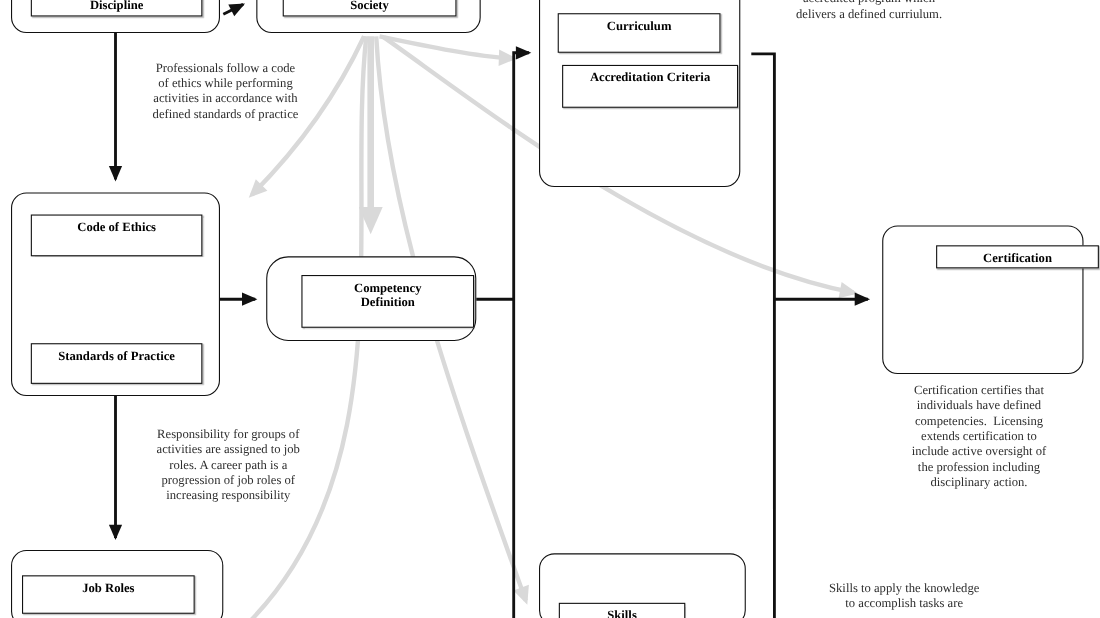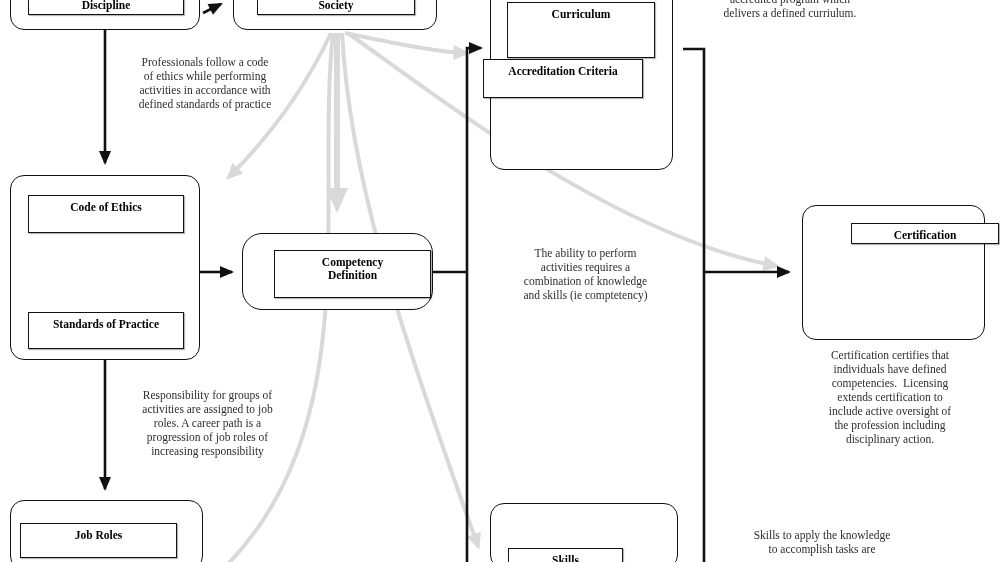--- a/index.html
+++ b/index.html
@@ -74,40 +74,36 @@
   <div class="rcontainer" style="left:233px;top:-45px;width:204px;height:75px"></div>
   <div class="rcontainer" style="left:490px;top:-18px;width:183px;height:188px"></div>
   <div class="rcontainer" style="left:10px;top:175px;width:190px;height:185px"></div>
   <div class="rcontainer big-radius" style="left:242px;top:233px;width:191px;height:77px"></div>
   <div class="rcontainer" style="left:802px;top:205px;width:183px;height:135px"></div>
   <div class="rcontainer" style="left:10px;top:500px;width:193px;height:70px"></div>
   <div class="rcontainer" style="left:490px;top:503px;width:188px;height:66px"></div>
 
   <div class="nbox bottom-align" style="left:28px;top:-18px;width:156px;height:33px">Discipline</div>
   <div class="nbox bottom-align" style="left:257px;top:-18px;width:158px;height:33px">Society</div>
-  <div class="nbox" style="left:507px;top:2px;width:148px;height:56px">Curriculum</div>
-  <div class="nbox" style="left:483px;top:59px;width:160px;height:39px">Accreditation Criteria</div>
+  <div class="nbox" style="left:507px;top:12px;width:148px;height:36px">Curriculum</div>
+  <div class="nbox" style="left:511px;top:59px;width:160px;height:39px">Accreditation Criteria</div>
   <div class="nbox" style="left:28px;top:195px;width:156px;height:38px">Code of Ethics</div>
   <div class="nbox" style="left:28px;top:312px;width:156px;height:37px">Standards of Practice</div>
   <div class="nbox" style="left:274px;top:250px;width:157px;height:48px">Competency
 Definition</div>
   <div class="nbox" style="left:851px;top:223px;width:148px;height:21px">Certification</div>
   <div class="nbox" style="left:20px;top:523px;width:157px;height:35px">Job Roles</div>
   <div class="nbox" style="left:508px;top:548px;width:115px;height:36px">Skills</div>
 
   <div class="note" style="left:105px;top:55px;width:200px">Professionals follow a code
 of ethics while performing
 activities in accordance with
 defined standards of practice</div>
   <div class="note" style="left:690px;top:-8px;width:200px">accredited program which
 delivers a defined curriulum.</div>
-  <div class="note" style="left:478px;top:246px;width:215px">The ability to perform
-activities requires a
-combination of knowledge
-and skills (ie comptetency)</div>
   <div class="note" style="left:790px;top:348px;width:200px">Certification certifies that
 individuals have defined
 competencies.  Licensing
 extends certification to
 include active oversight of
 the profession including
 disciplinary action.</div>
   <div class="note" style="left:105px;top:388px;width:205px">Responsibility for groups of
 activities are assigned to job
 roles. A career path is a

